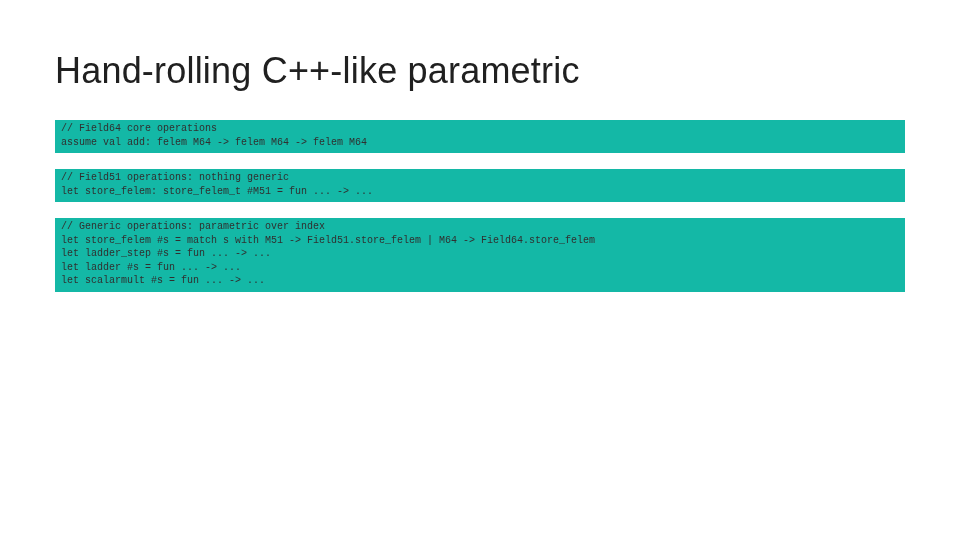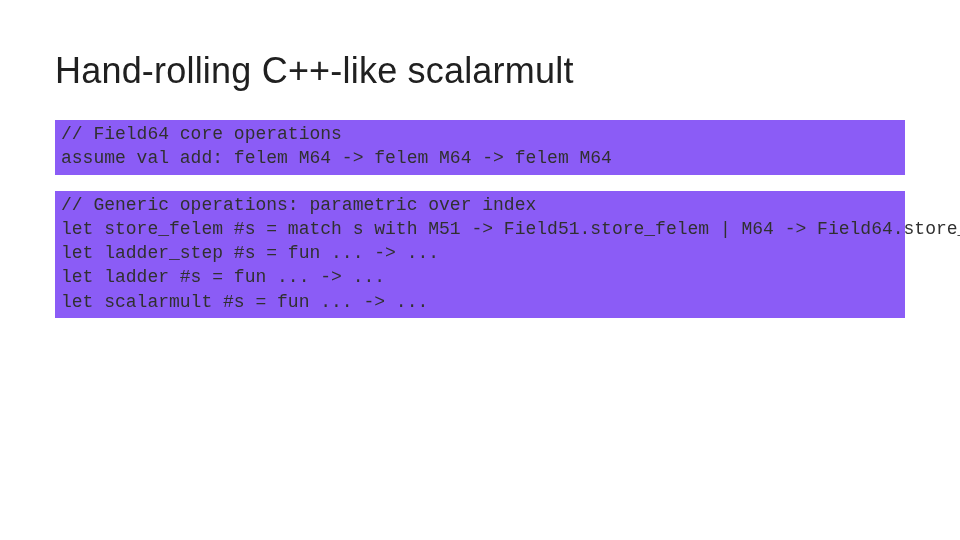--- a/index.html
+++ b/index.html
@@ -19,38 +19,40 @@
   }
   .title {
     font-size: 36px;
     font-weight: 300;
     color: #202020;
     margin: 0 0 28px 0;
     letter-spacing: 0.2px;
   }
   .code-block {
     font-family: Consolas, "Courier New", monospace;
-    font-size: 18px;
+    font-size: 10px;
     line-height: 1.35;
     color: #303030;
-    background: #8b5cf6;
+    background: #14b8a6;
     padding: 2px 6px 4px 6px;
     margin-bottom: 16px;
     white-space: pre;
   }
   .code-block:last-child {
     margin-bottom: 0;
   }
 </style>
 </head>
 <body>
 
 <div class="slide">
-  <h1 class="title">Hand-rolling C++-like scalarmult</h1>
+  <h1 class="title">Hand-rolling C++-like parametric</h1>
 
   <div class="code-block">// Field64 core operations
 assume val add: felem M64 -&gt; felem M64 -&gt; felem M64</div>
+  <div class="code-block">// Field51 operations: nothing generic
+let store_felem: store_felem_t #M51 = fun ... -&gt; ...</div>
   <div class="code-block">// Generic operations: parametric over index
 let store_felem #s = match s with M51 -&gt; Field51.store_felem | M64 -&gt; Field64.store_felem
 let ladder_step #s = fun ... -&gt; ...
 let ladder #s = fun ... -&gt; ...
 let scalarmult #s = fun ... -&gt; ...</div>
 </div>
 
 </body></html>

